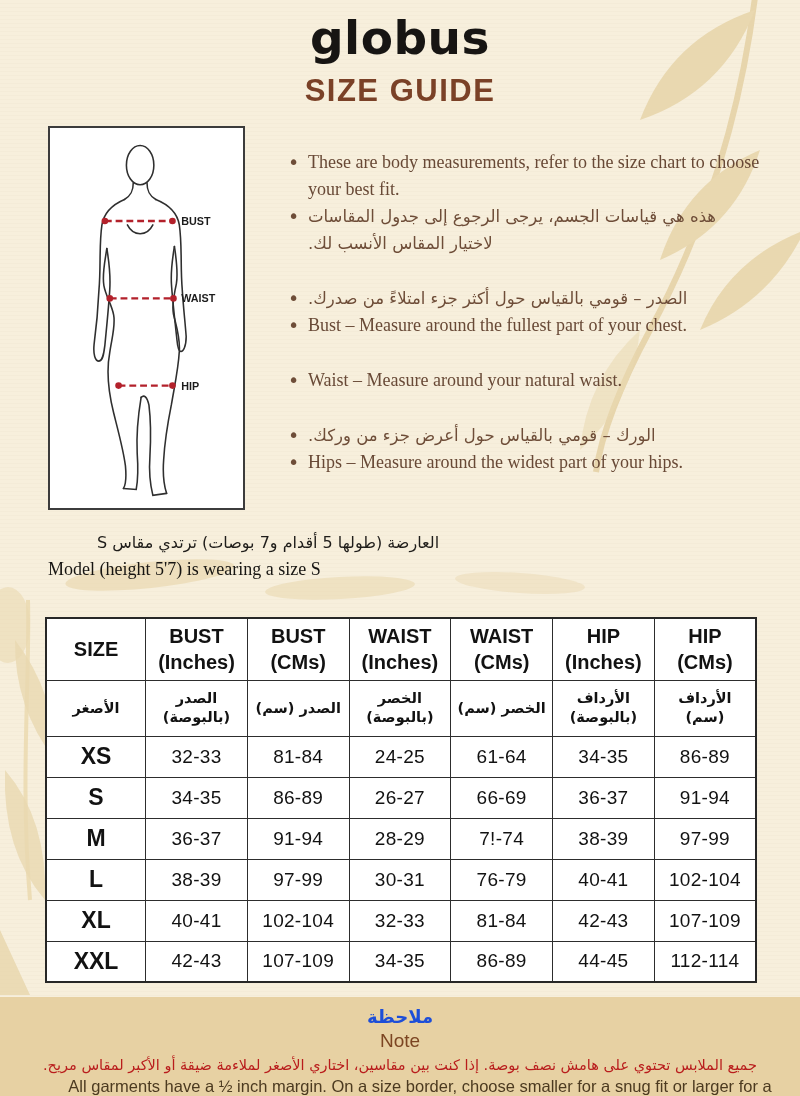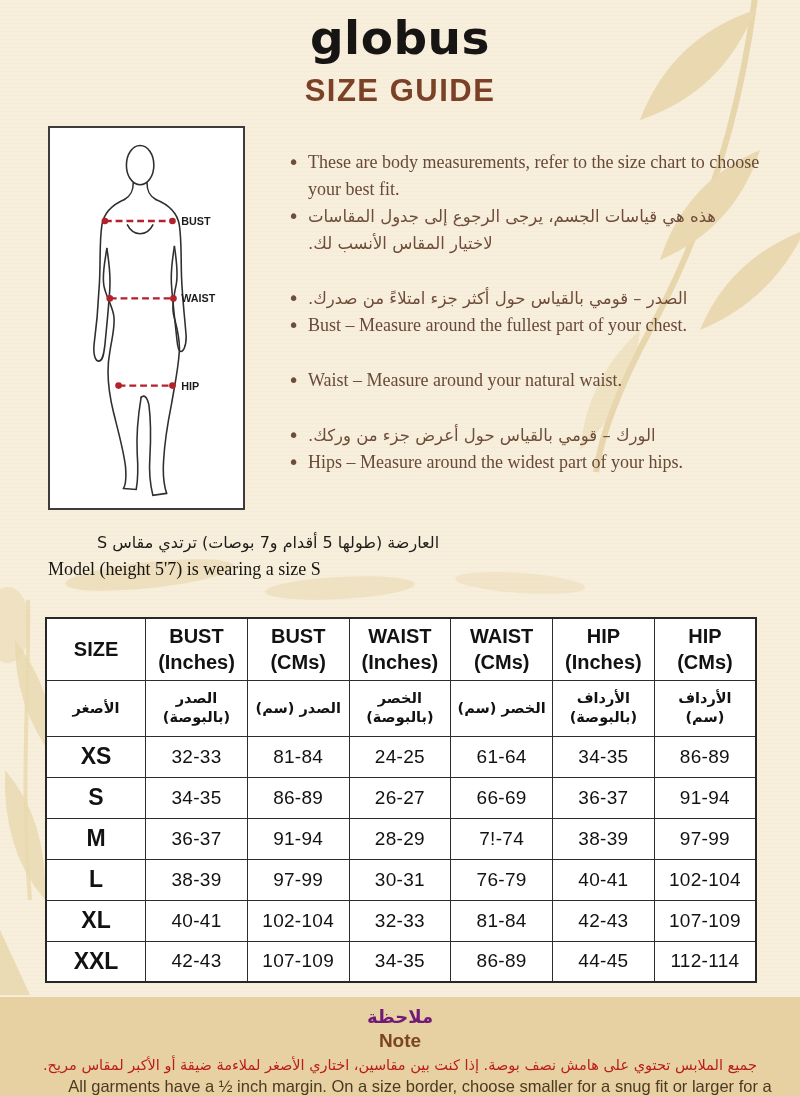--- a/index.html
+++ b/index.html
@@ -56,22 +56,22 @@
   tr.hdr-ar{ height:56px; }
   .size-table tbody tr{ height:41px; }
   .th-en{ font-size:20px; font-weight:bold; line-height:26px; }
   .th-ar{ font-size:14.5px; font-weight:bold; line-height:19px; font-family:"DejaVu Sans", sans-serif; }
   .td-size{ font-size:23px; font-weight:bold; }
   .td-val{ font-size:19px; font-weight:normal; letter-spacing:0.3px; }
 
   
   .footer{ position:absolute; left:0; top:997px; width:800px; height:99px;
     background:#e7d1a3; text-align:center; padding-top:8px; }
-  .note-ar{ direction:rtl; font-size:18px; font-weight:bold; color:#701a75; line-height:24px; }
-  .note-en{ font-family:"Liberation Sans", sans-serif; font-size:19px; font-weight:bold; color:#7c4522; line-height:24px; }
+  .note-ar{ direction:rtl; font-size:18px; font-weight:bold; color:#1d4ed8; line-height:24px; }
+  .note-en{ font-family:"Liberation Sans", sans-serif; font-size:19px; font-weight:normal; color:#7c4522; line-height:24px; }
   .foot-ar{ direction:rtl; font-size:14.5px; color:#b91c1c; line-height:21px; margin-top:2px; }
   .foot-en{ font-family:"Liberation Sans", sans-serif; font-size:16.5px; color:#4c3a20; line-height:21px;margin-left:40px; }
 </style>
 </head>
 <body>
 
 <div class="page">
 
   <svg class="decor" viewBox="0 0 800 1096" width="800" height="1096">
     <g fill="#e9d8b0" stroke="none">

